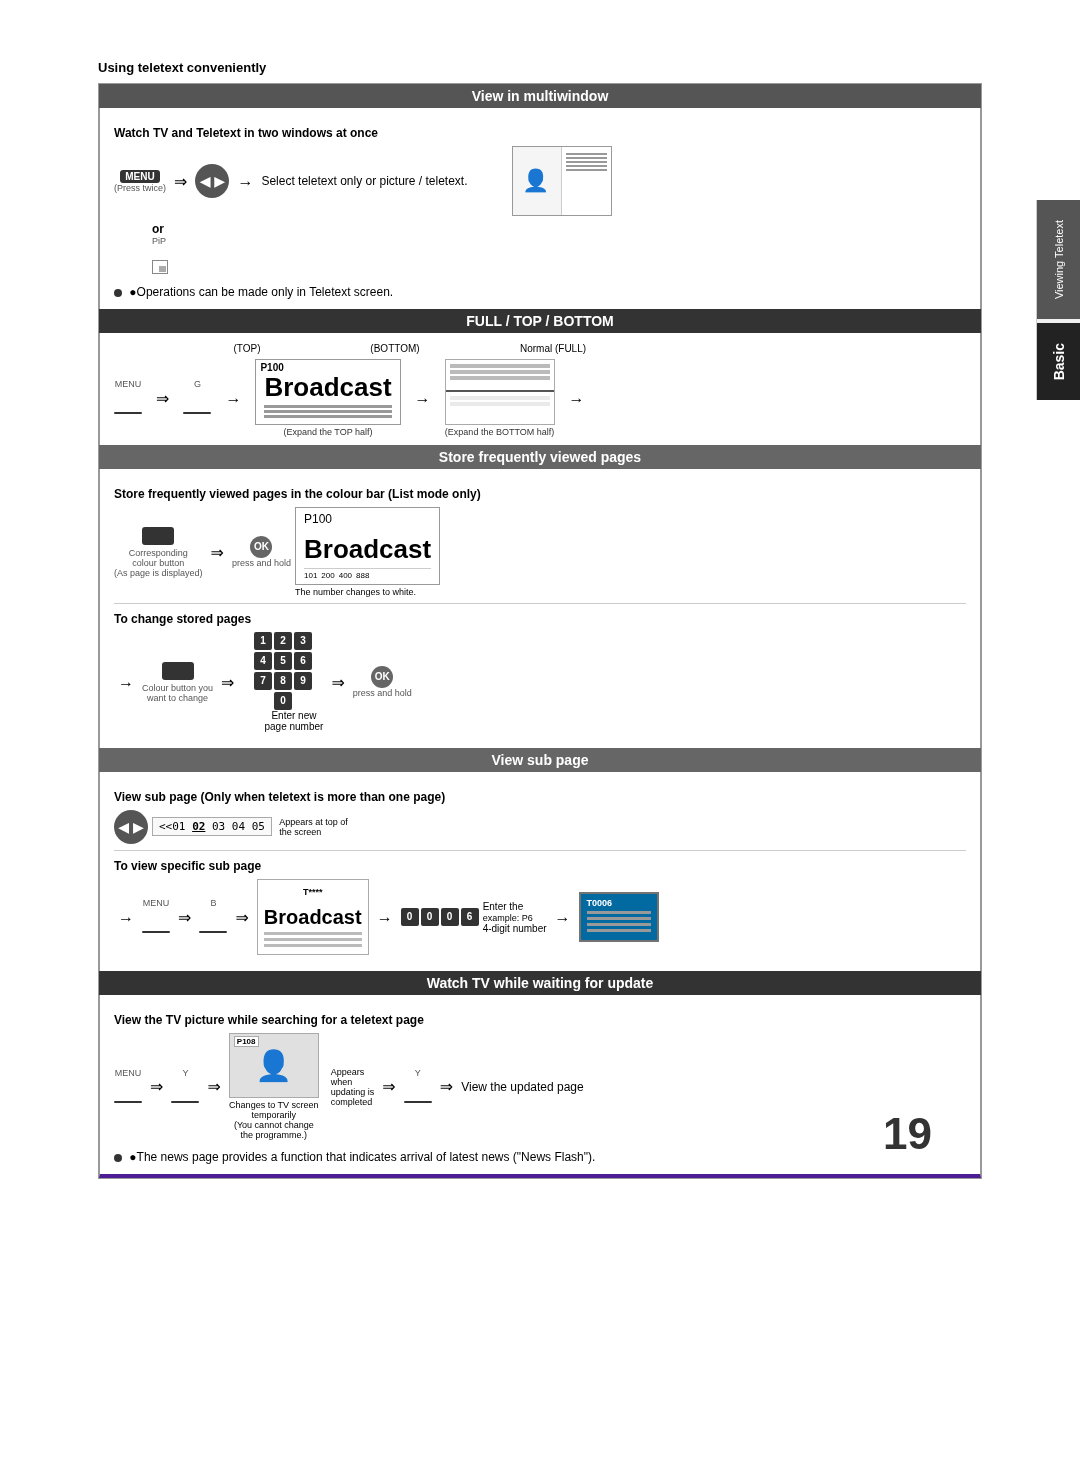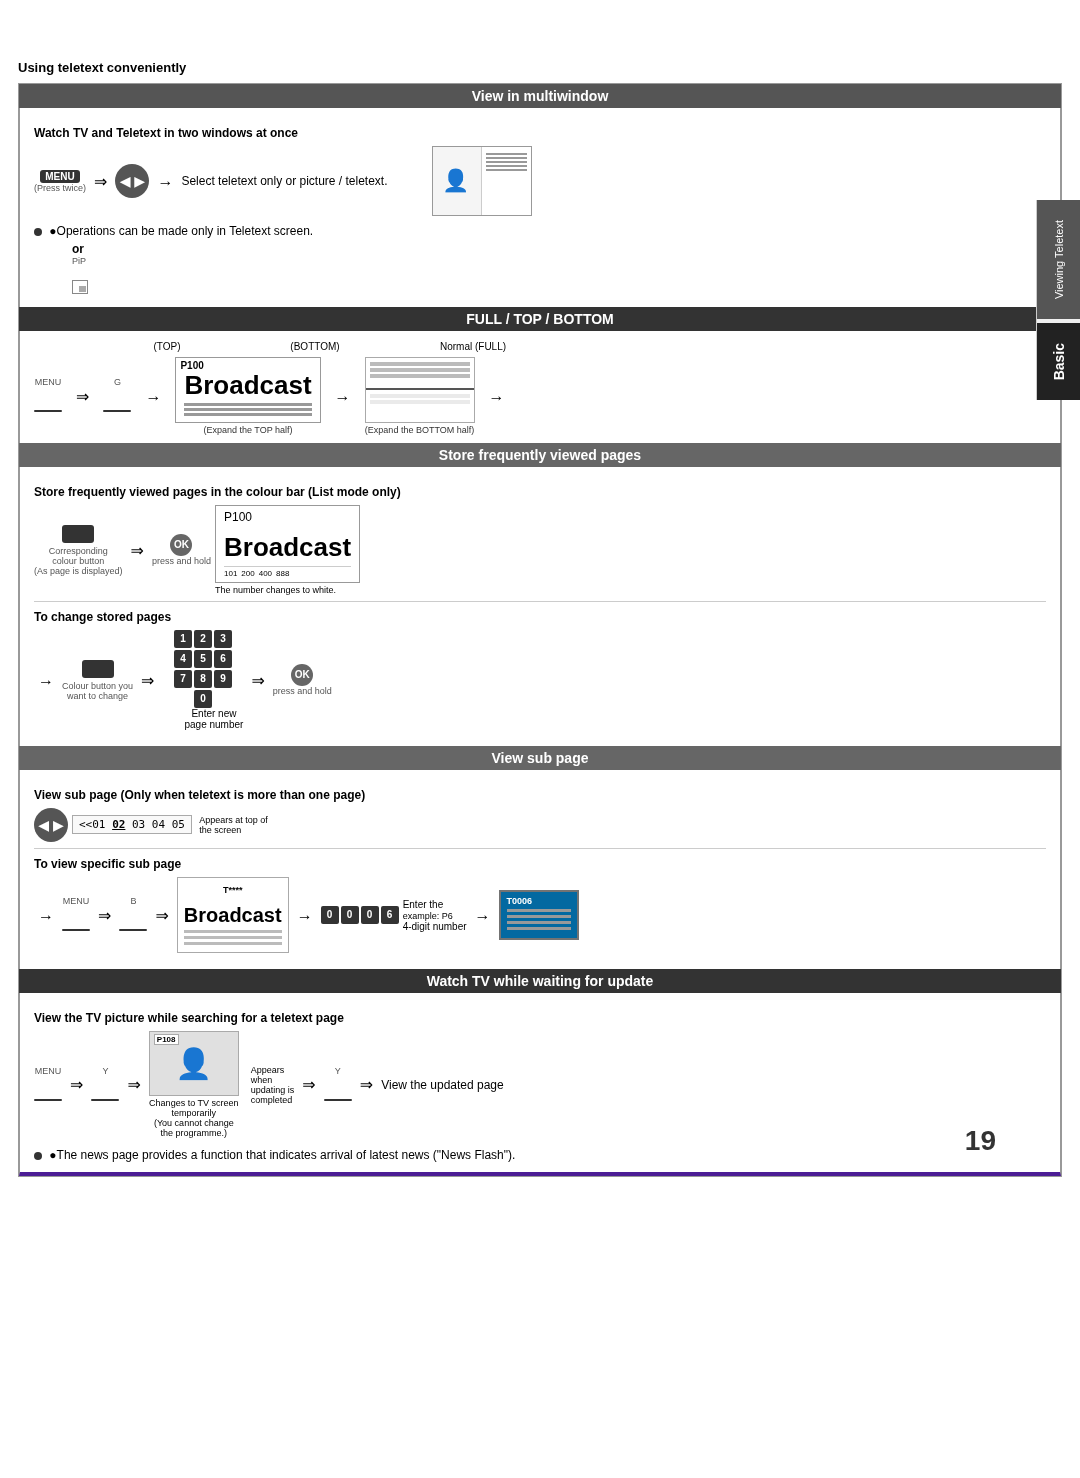--- a/index.html
+++ b/index.html
@@ -7,21 +7,21 @@
       background: #fff;
       font-family: Arial, sans-serif;
       font-size: 12px;
       color: #000;
       width: 1080px;
       min-height: 1478px;
       position: relative;
     }
 
     .page-container {
-      width: 1044px;
+      width: 884px;
       margin: 60px auto 0 auto;
       position: relative;
     }
 
     .section-title {
       font-weight: bold;
       font-size: 13px;
       margin-bottom: 8px;
     }
 
@@ -305,22 +305,22 @@
       display: flex;
       align-items: center;
       justify-content: center;
       height: 100%;
     }
 
     
     .page-number {
       position: absolute;
       bottom: 20px;
-      right: 66px;
-      font-size: 28px;
+      right: 50px;
+      font-size: 44px;
       font-weight: bold;
       color: #333;
     }
 
     .sub-label {
       display: block;
       font-size: 9px;
       color: #555;
     }
 
@@ -434,31 +434,31 @@
               <div class="tv-line"></div>
               <div class="tv-line"></div>
               <div class="tv-line"></div>
               <div class="tv-line"></div>
               <div class="tv-line"></div>
             </div>
           </div>
         </div>
       </div>
 
-      <div style="margin-top: 8px;">
-        <span class="bullet"></span>
-        <span>●Operations can be made only in Teletext screen.</span>
-      </div>
-
       <div style="margin-left: 38px; margin-top: 4px;">
         <span style="font-weight:bold; font-size:12px;">or</span>
         <br>
         <span class="sub-label">PiP</span>
         <br>
         <span class="pip-box"></span>
+      </div>
+
+      <div style="margin-top: 8px;">
+        <span class="bullet"></span>
+        <span>●Operations can be made only in Teletext screen.</span>
       </div>
     </div>
 
     <div class="section-bar dark">
       <span>FULL / TOP / BOTTOM</span>
     </div>
 
     <div style="padding: 8px 14px; border-left: 1px solid #999; border-right: 1px solid #999;">
 
       <div style="display:flex; align-items:flex-start; gap: 4px; margin-bottom:4px;">

